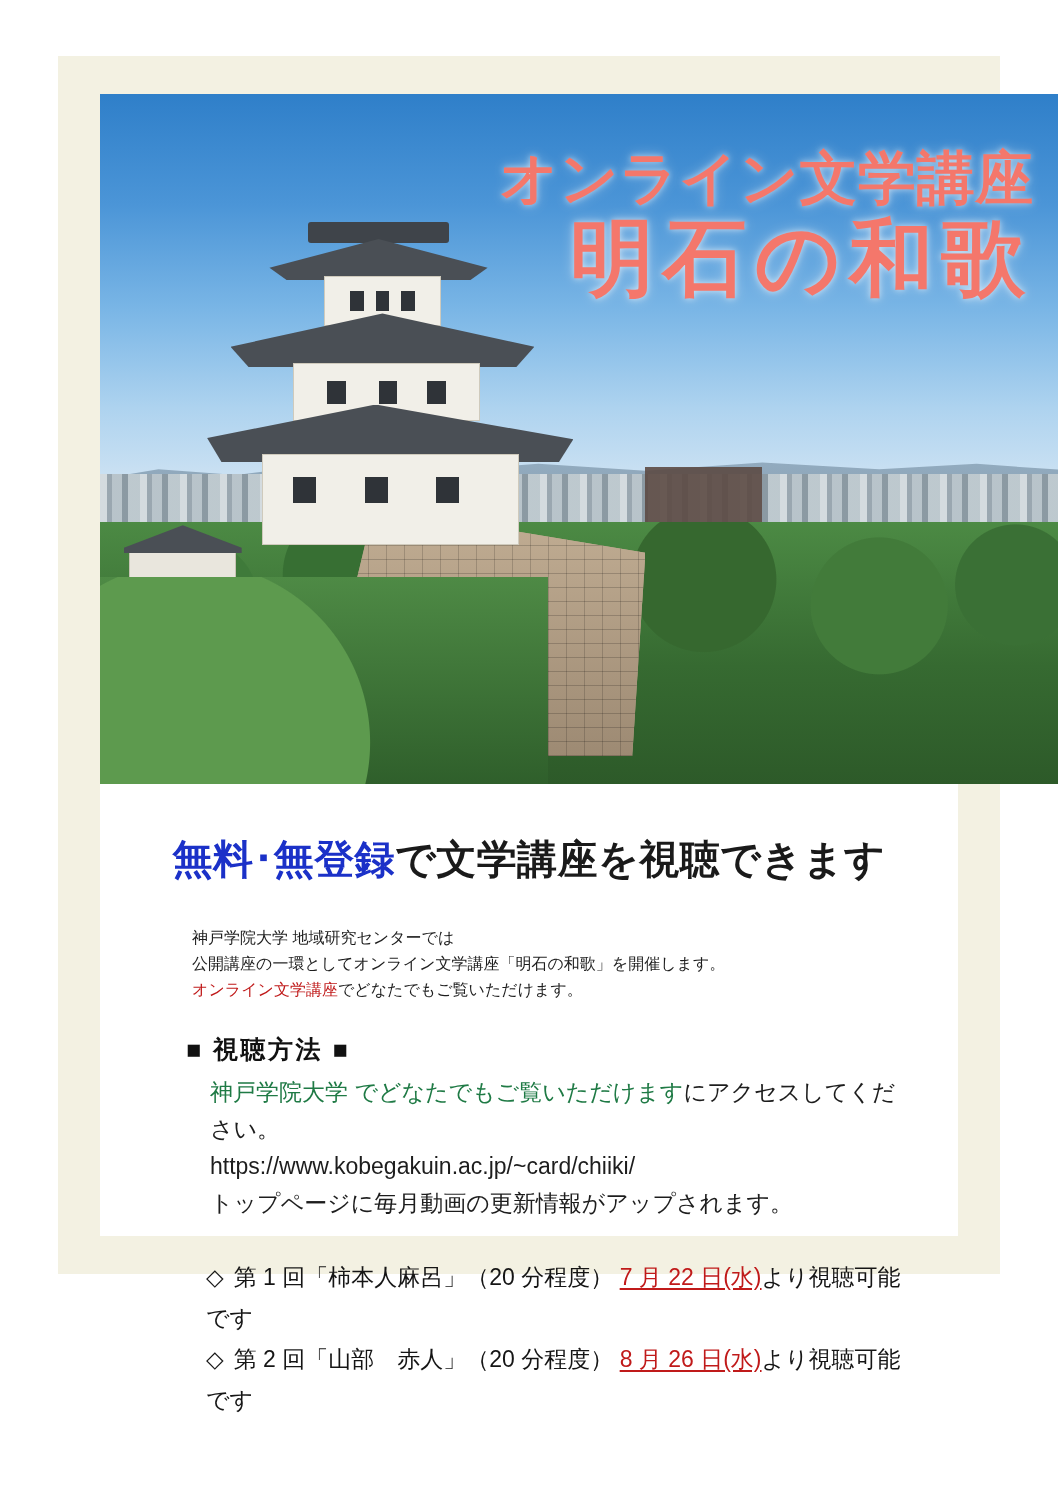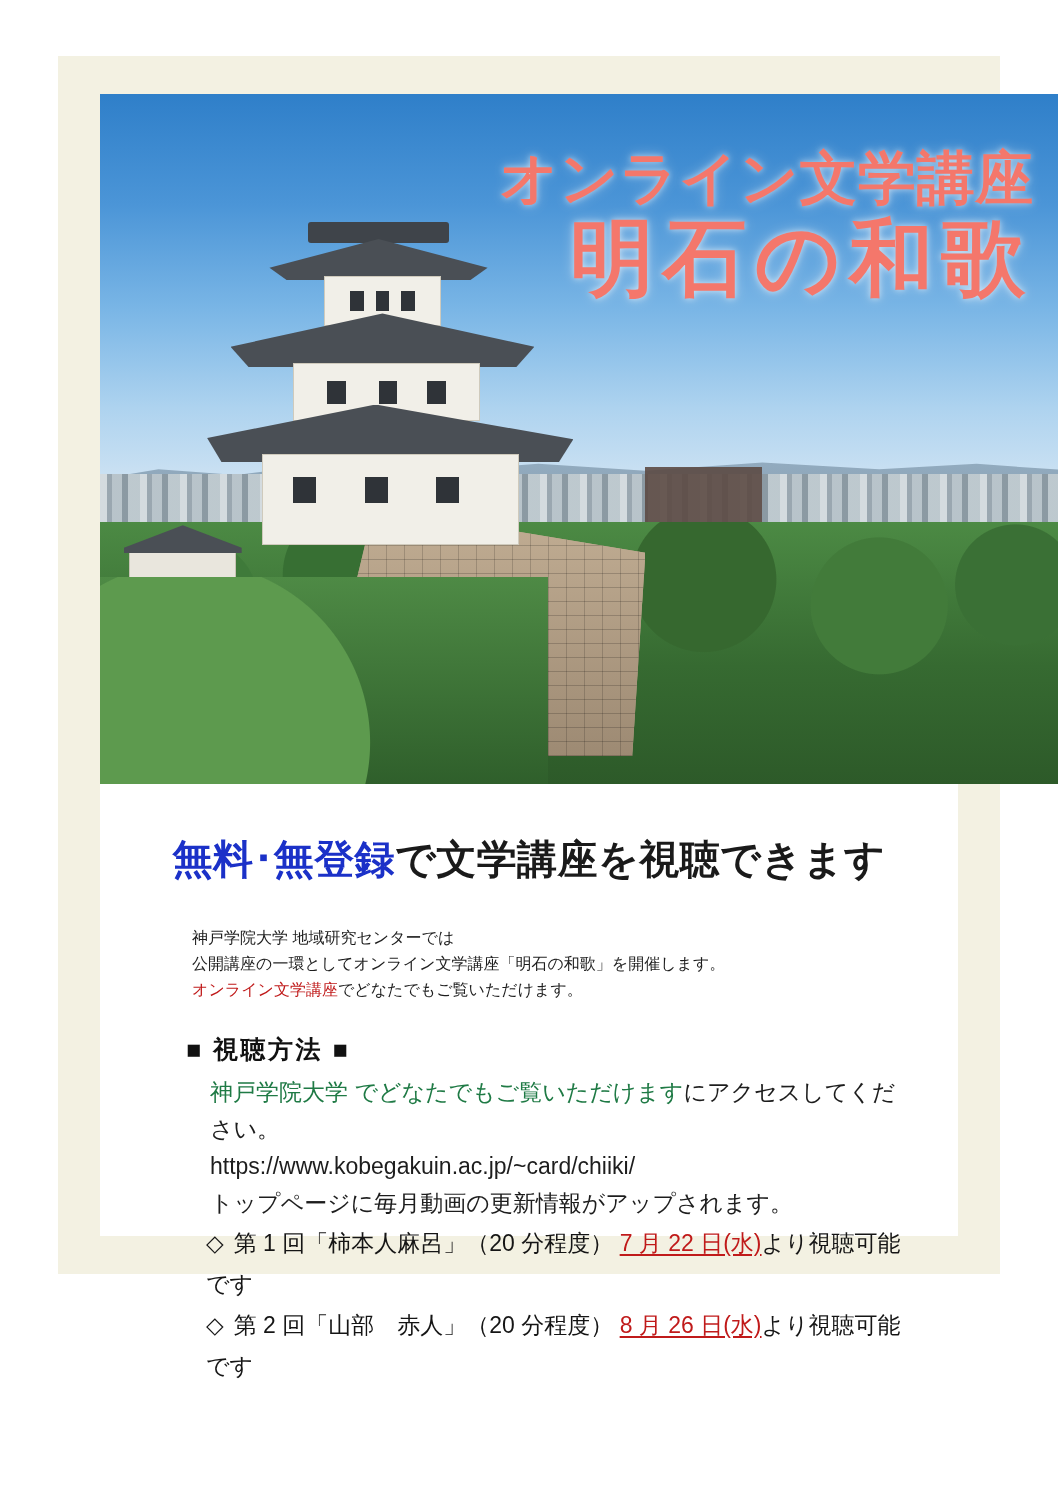--- a/index.html
+++ b/index.html
@@ -203,20 +203,21 @@
   .how-list {
     margin-top: 8px;
     padding-left: 66px;
     font-size: 23px;
     line-height: 1.62;
     color: #1d1d1d;
   }
   .how-list .green { color: #1f7a45; }
 
   .rounds {
+    margin-top: 34px;
     padding-left: 62px;
     font-size: 23px;
     line-height: 1.78;
     color: #151515;
   }
   .rounds .diamond { margin-right: 10px; }
   .rounds .date {
     color: #c01a1a;
     text-decoration: underline;
     text-underline-offset: 3px;

